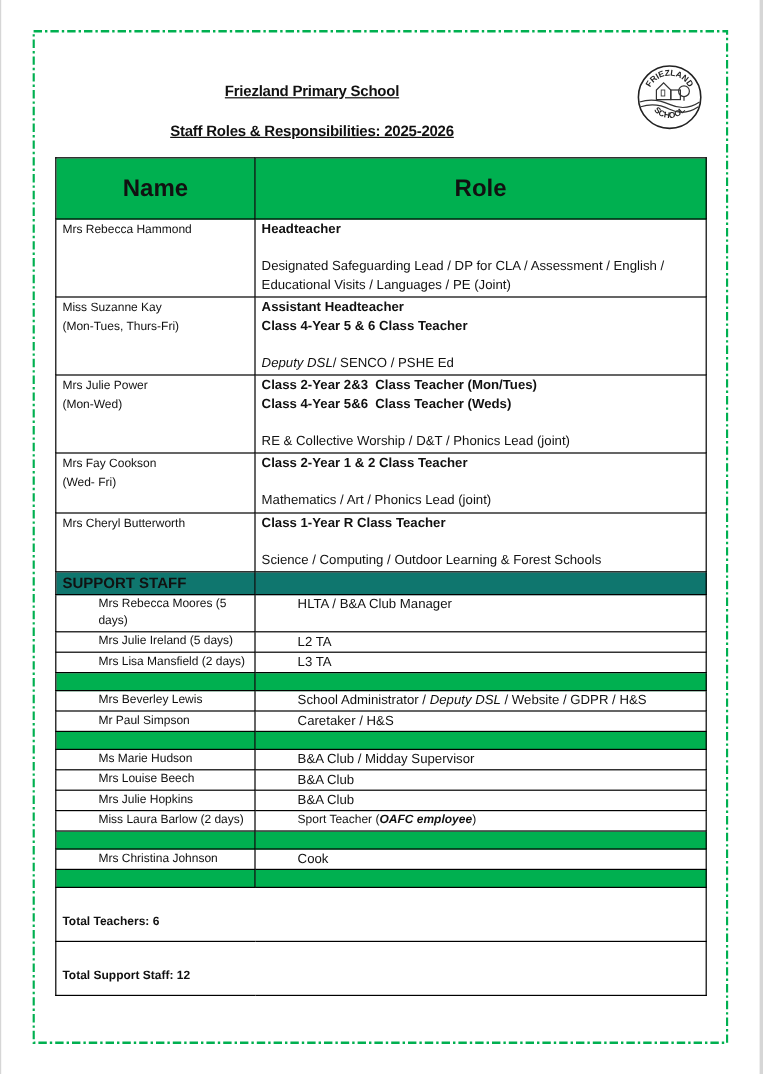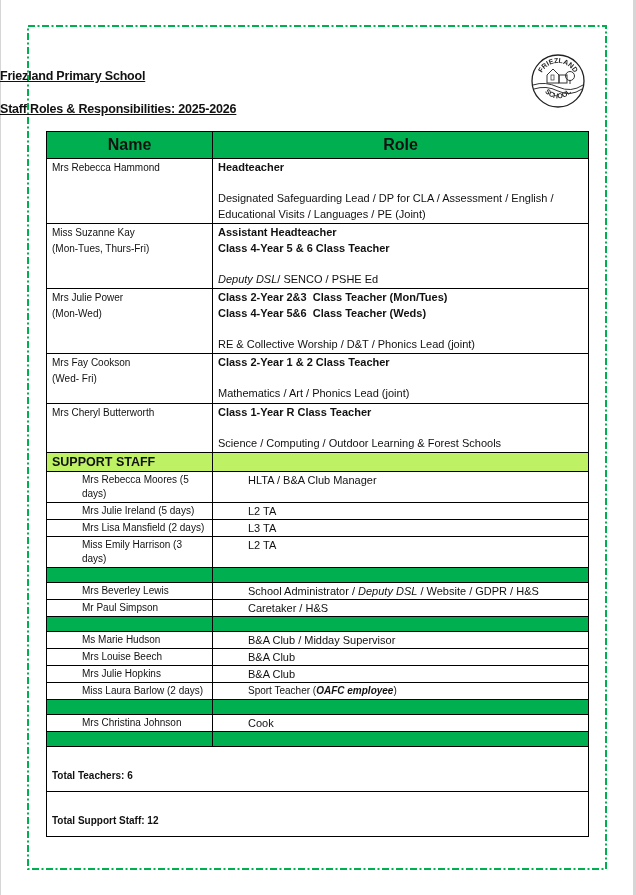--- a/index.html
+++ b/index.html
@@ -8,44 +8,44 @@
     font-family: "Liberation Sans", "DejaVu Sans", sans-serif; color: #111;
   }
   .right-edge { position: absolute; right: 0; top: 0; width: 3px; height: 895px; background: #d6d6d6; }
   .left-edge { position: absolute; left: 0; top: 0; width: 1px; height: 895px; background: #d6d6d6; }
   .page-border {
     position: absolute; left: 27px; top: 25px; width: 580px; height: 845px;
     box-sizing: border-box;
   }
   .page-border svg { position: absolute; left: 0; top: 0; }
   .title {
-    position: absolute; left: 0; width: 520px; text-align: left;
+    position: absolute; left: 0; width: 520px; text-align: center;
     font-weight: bold; font-size: 12.5px; text-decoration: underline; letter-spacing: -0.2px;
   }
   .title1 { top: 69px; }
   .title2 { top: 102px; }
   .logo { position: absolute; left: 530px; top: 53px; width: 56px; height: 56px; }
   table.staff {
     position: absolute; left: 46px; top: 131px; width: 543px;
     border-collapse: collapse; font-size: 10.5px; table-layout: fixed;
   }
   table.staff td, table.staff th {
     border: 1px solid #000; padding: 1px 5px; vertical-align: top; line-height: 15.5px;
   }
   table.staff th {
-    background: #00b050; font-size: 16px; font-weight: bold; line-height: 26px; padding: 0; text-align: center;
+    background: #00b050; font-size: 20px; font-weight: bold; line-height: 26px; padding: 12px; text-align: center;
   }
   col.c-name { width: 166px; }
   .name-cell { font-size: 10px; margin-top: 48px; }
   .role-cell { font-size: 11px; }
   .b { font-weight: bold; }
   .i { font-style: italic; margin-top: 14px; }
   .gap { height: 15.5px; }
   tr.green td { background: #00b050; height: 14px; padding: 0 5px; }
-  tr.support-head td { background: #bef264; font-weight: bold; font-size: 12.5px; line-height: 16px; }
+  tr.support-head td { background: #0f766e; font-weight: bold; font-size: 12.5px; line-height: 16px; }
   tr.small td { line-height: 14px; padding-top: 1px; padding-bottom: 1px; padding-left: 35px; }
   tr.total td { font-weight: bold; font-size: 10px; height: 22px; padding-top: 21px; }
 </style>
 </head>
 <body>
 
 <div class="left-edge"></div>
 <div class="right-edge"></div>
 
 <div class="page-border">
@@ -164,24 +164,20 @@
       <td class="role-cell">HLTA / B&amp;A Club Manager</td>
     </tr>
     <tr class="small">
       <td class="name-cell">Mrs Julie Ireland (5 days)</td>
       <td class="role-cell">L2 TA</td>
     </tr>
     <tr class="small">
       <td class="name-cell">Mrs Lisa Mansfield (2 days)</td>
       <td class="role-cell">L3 TA</td>
     </tr>
-    <tr class="small">
-      <td class="name-cell">Miss Emily Harrison (3 days)</td>
-      <td class="role-cell">L2 TA</td>
-    </tr>
 
     <tr class="green">
         <td></td>
         <td></td>
       </tr>
 
     <tr class="small">
       <td class="name-cell">Mrs Beverley Lewis</td>
       <td class="role-cell"><span style="white-space:pre">School Administrator / </span><span class="i">Deputy DSL</span><span style="white-space:pre"> / Website / GDPR / H&amp;S</span></td>
     </tr>

